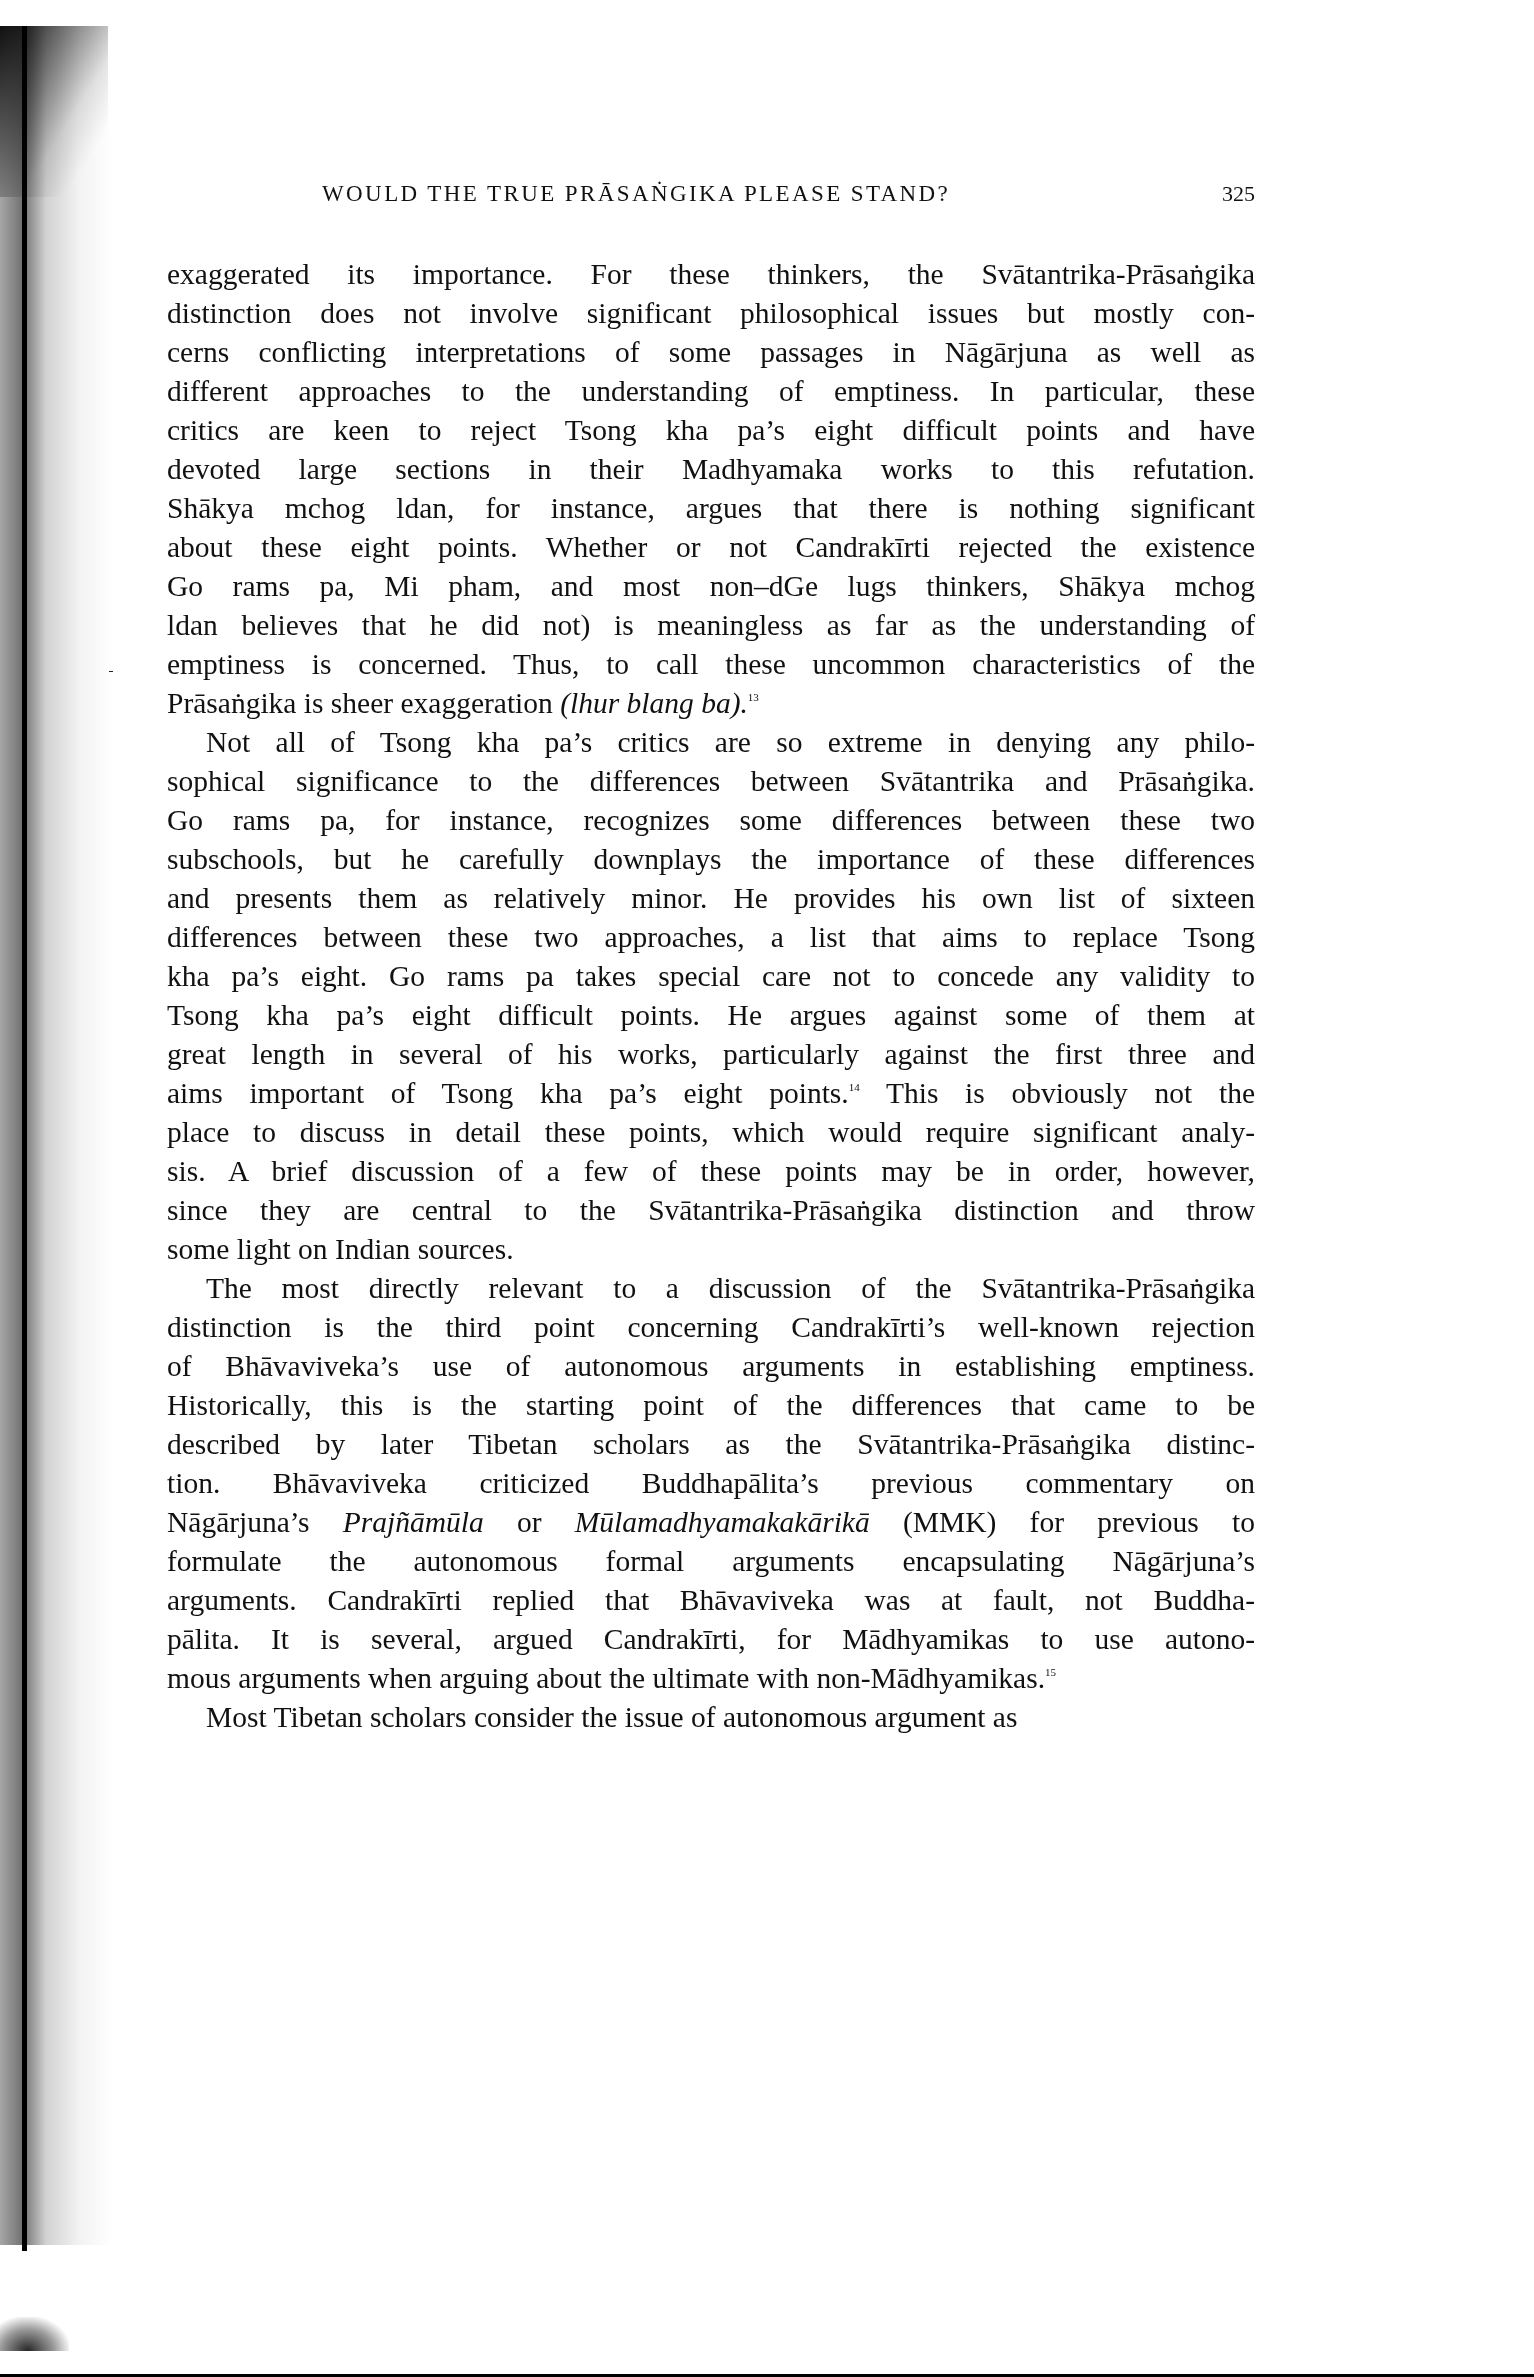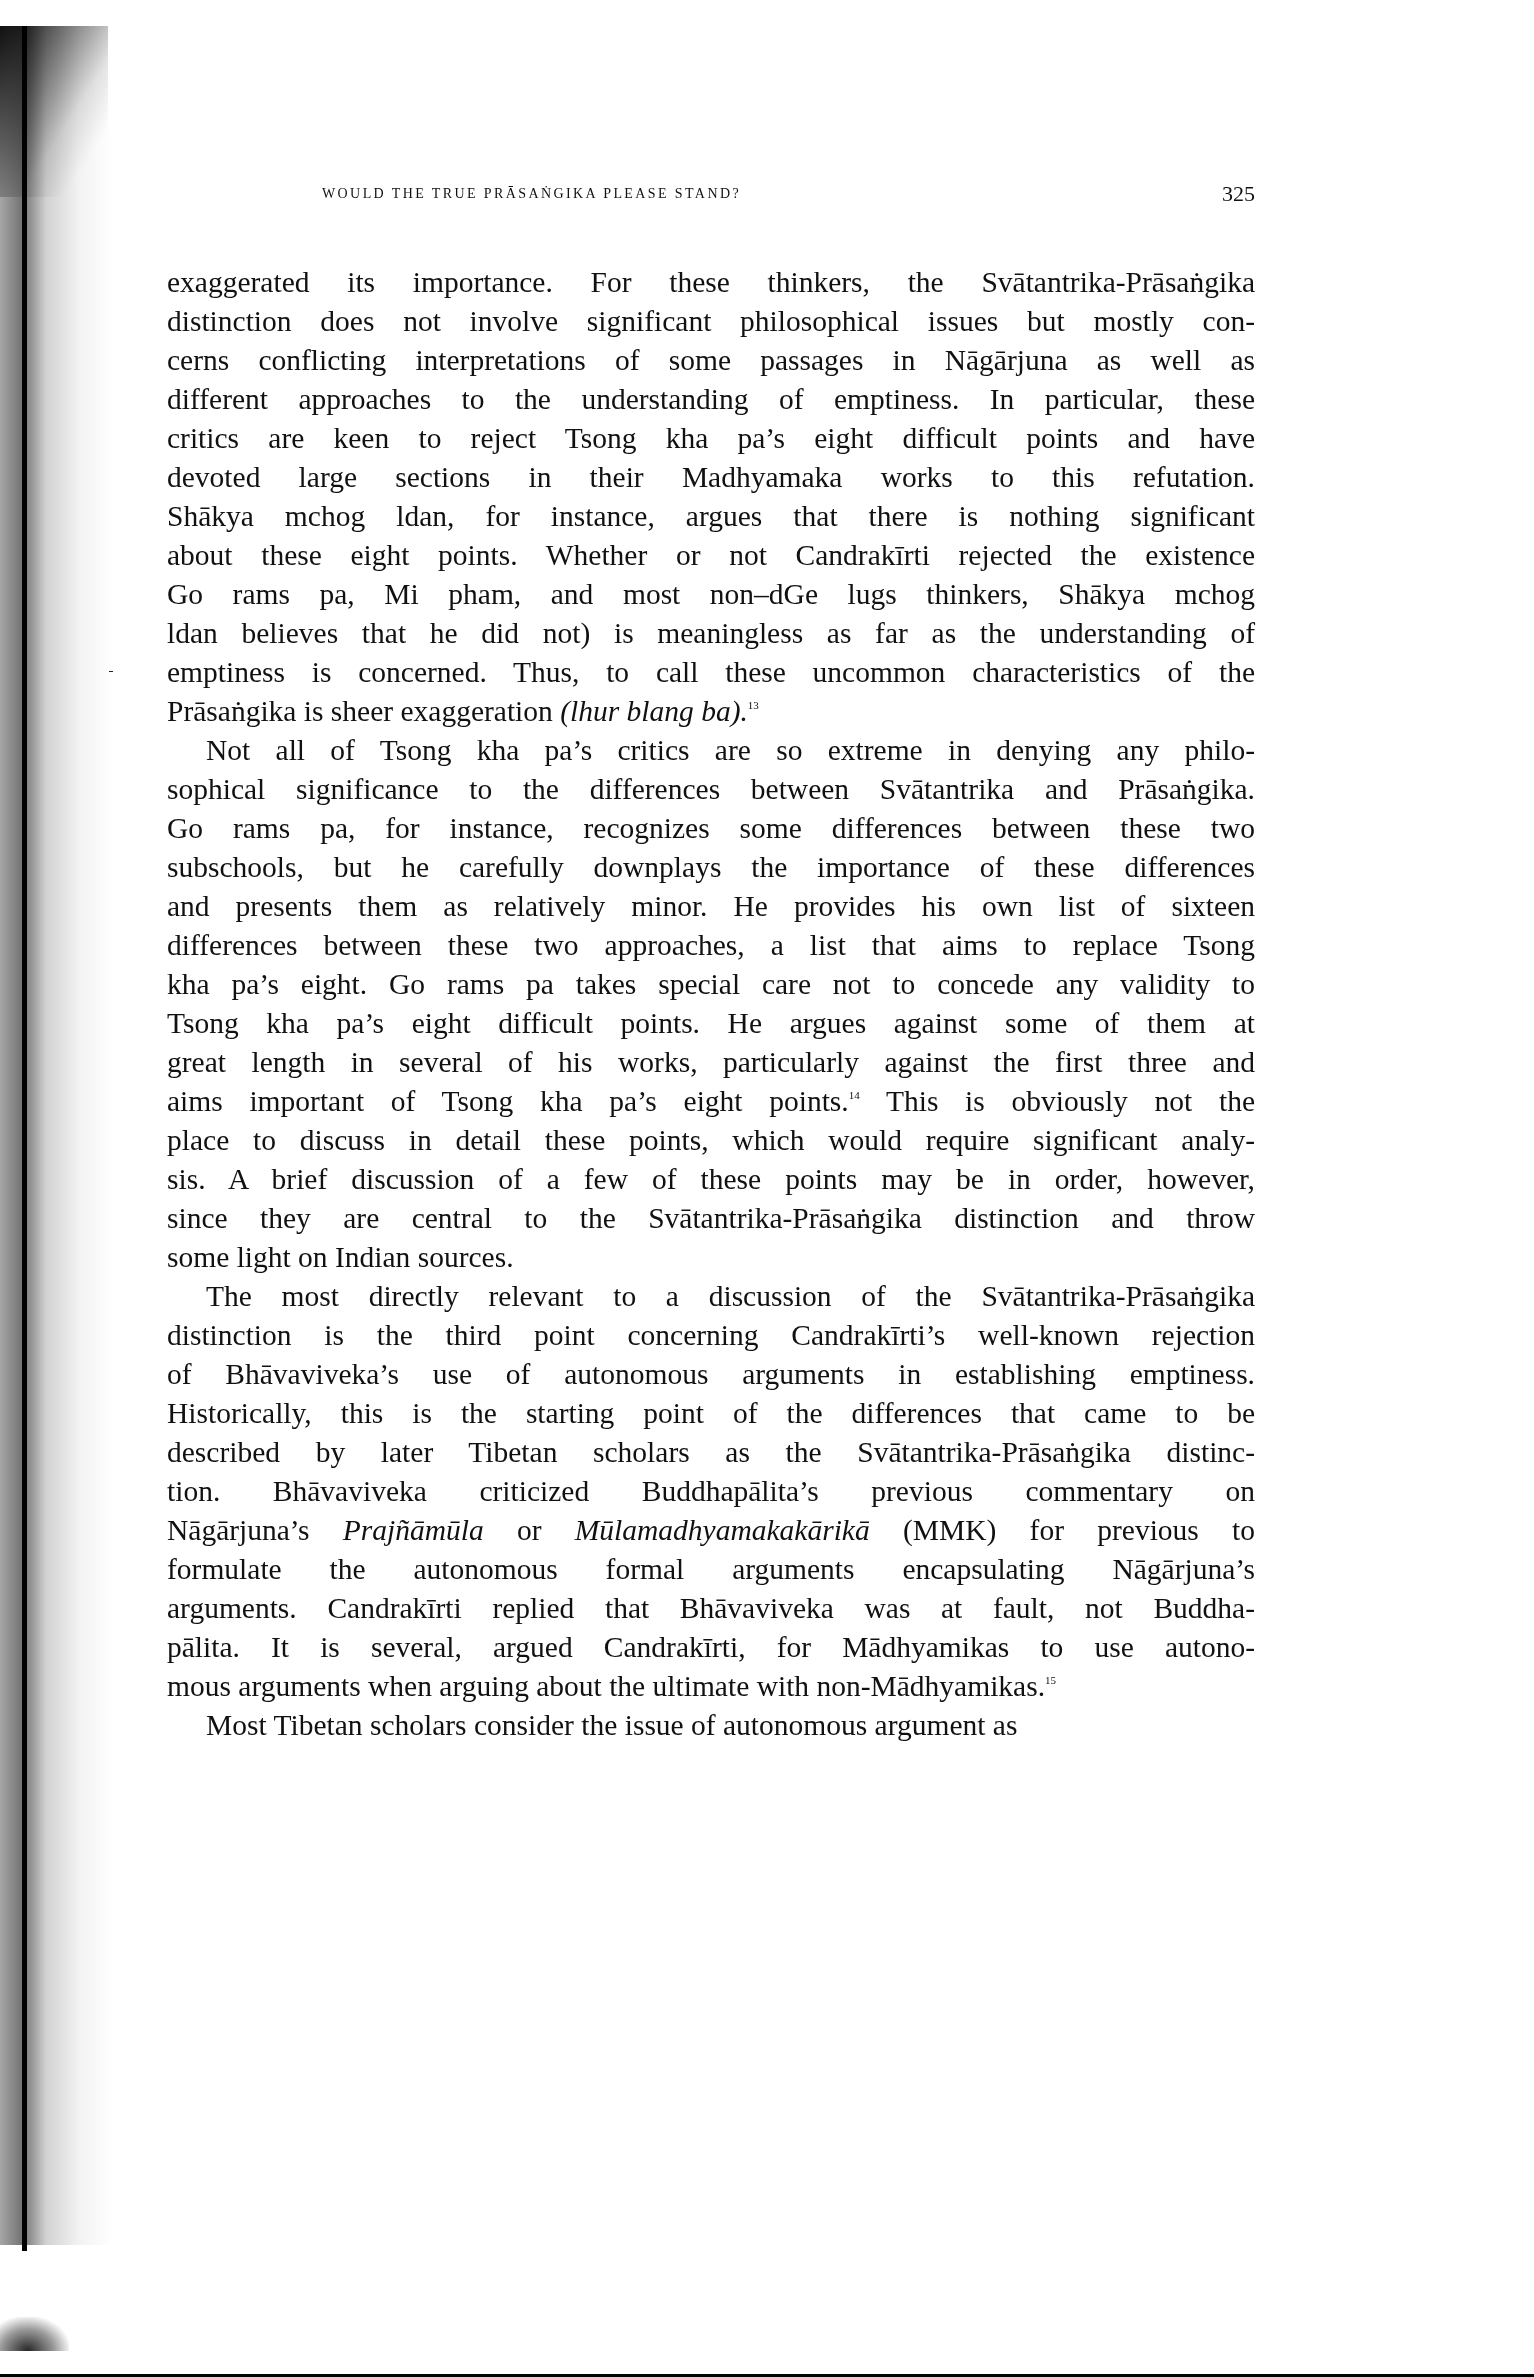--- a/index.html
+++ b/index.html
@@ -89,38 +89,38 @@
     position: absolute;
     top: 179px;
     left: 322px;
     width: 933px;
     height: 29px;
   }
   .running-title {
     position: absolute;
     left: 0;
     top: 0;
-    font-size: 14px;
+    font-size: 23px;
     letter-spacing: 2.4px;
     line-height: 29px;
     white-space: nowrap;
   }
   .page-number {
     position: absolute;
     right: 0;
     top: 0;
     font-size: 22px;
     line-height: 29px;
   }
 
   
   .text-block {
     position: absolute;
     left: 167px;
-    top: 263px;
+    top: 255px;
     width: 1088px;
   }
   .line {
     display: block;
     height: 39px;
     line-height: 39px;
     font-size: 29.5px;
     white-space: nowrap;
     text-align: justify;
     text-align-last: justify;

